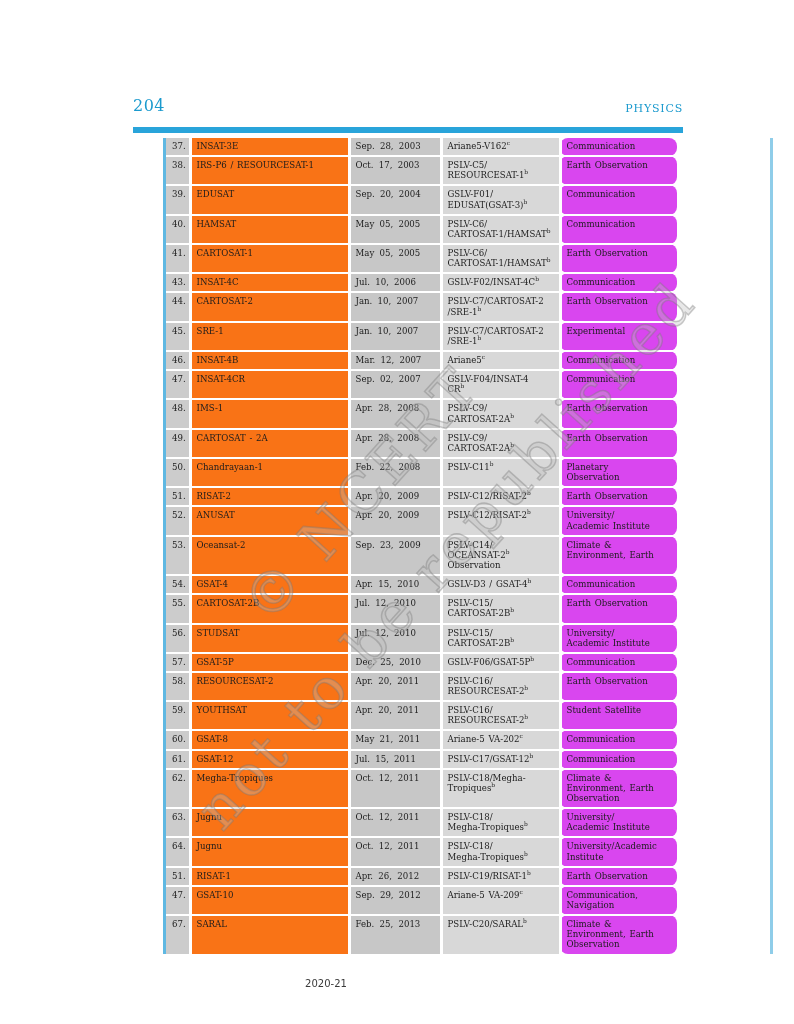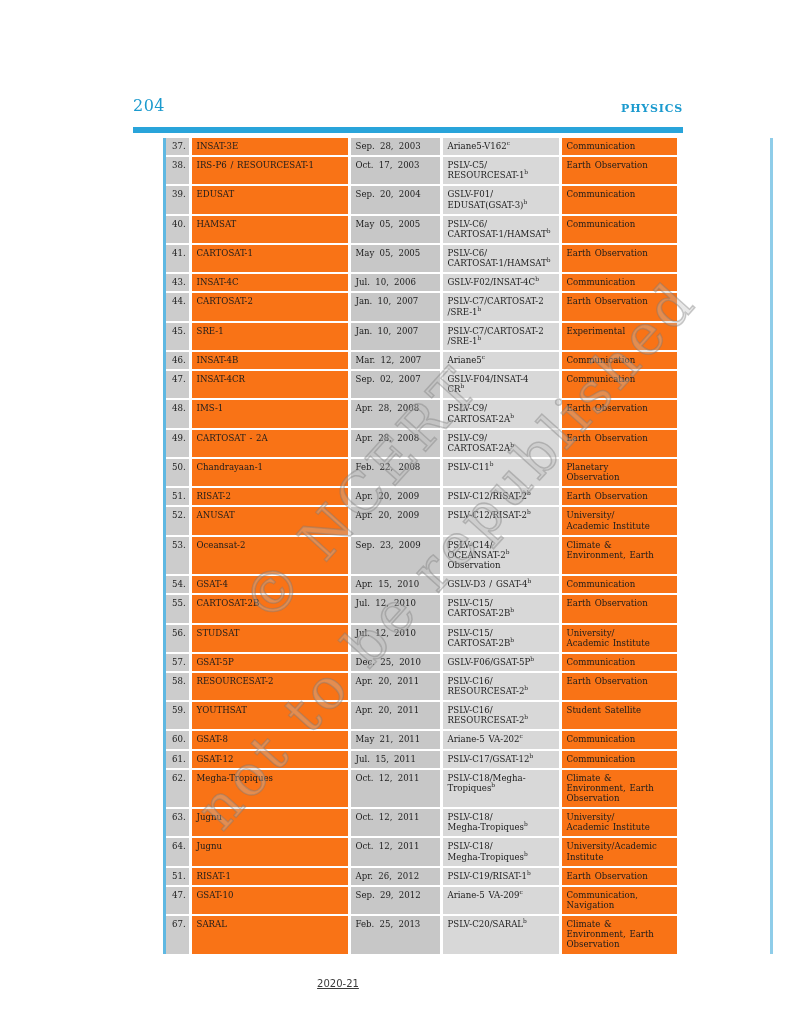--- a/index.html
+++ b/index.html
@@ -20,21 +20,21 @@
     justify-content: space-between;
     align-items: flex-end;
   }
   .page-number {
     font-size: 16px;
     letter-spacing: 0.5px;
     color: #1b9ace;
   }
   .subject-title {
     font-size: 11px;
-    font-weight: bold;
+    font-weight: normal;
     letter-spacing: 0.8px;
     color: #1b9ace;
   }
   .header-rule {
     position: absolute;
     left: 133px; top: 127px;
     width: 550px; height: 6px;
     background: #29a4da;
   }
 
@@ -64,21 +64,21 @@
     color: #1c1c1c;
     word-spacing: 1px;
     white-space: normal;
     border-bottom: 2px solid #ffffff;
     border-right: 3px solid #ffffff;
   }
   table.sat-table td.no      { background: #cccccc; padding-left: 6px; }
   table.sat-table td.name    { background: #f97316; }
   table.sat-table td.date    { background: #c7c7c7; word-spacing: 2.5px; }
   table.sat-table td.vehicle { background: #d8d8d8; }
-  table.sat-table td.purpose { background: #f97316; border-right: none; }
+  table.sat-table td.purpose { background: #d946ef; border-right: none; border-radius: 8px; }
   table.sat-table tr:last-child td { border-bottom: none; }
   table.sat-table sup {
     font-size: 0.68em;
     vertical-align: super;
     line-height: 0;
   }
 
   
   .watermark {
     position: absolute;
@@ -92,27 +92,26 @@
     color: rgba(190,190,190,0.35);
     -webkit-text-stroke: 1.5px rgba(120,120,120,0.38);
     white-space: nowrap;
     pointer-events: none;
     z-index: 5;
   }
 
   
   .page-footer {
     position: absolute;
-    left: 12px; top: 978px;
+    left: 0; top: 978px;
     width: 652px;
     text-align: center;
     font-size: 10px;
     color: #3a3a3a;
     font-family: "DejaVu Sans", "Liberation Sans", sans-serif;
-    text-decoration: underline;
   }
 </style>
 </head>
 <body>
 
 <div class="page-header">
   <span class="page-number">204</span>
   <span class="subject-title">PHYSICS</span>
 </div>
 <div class="header-rule"></div>

